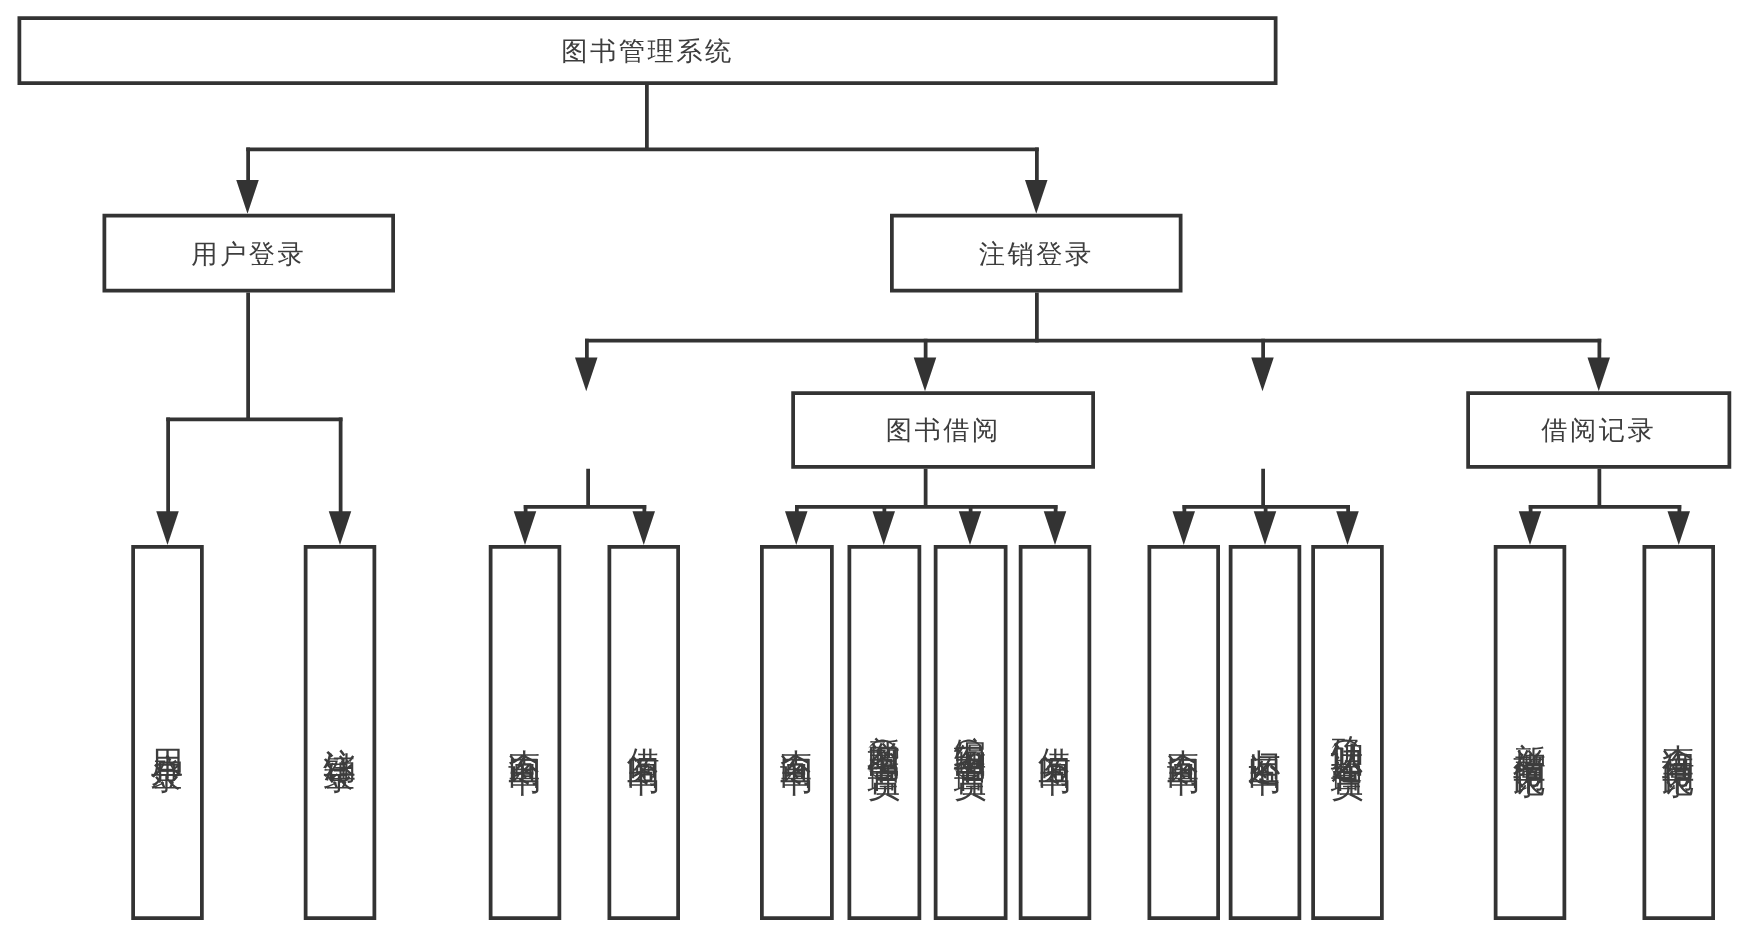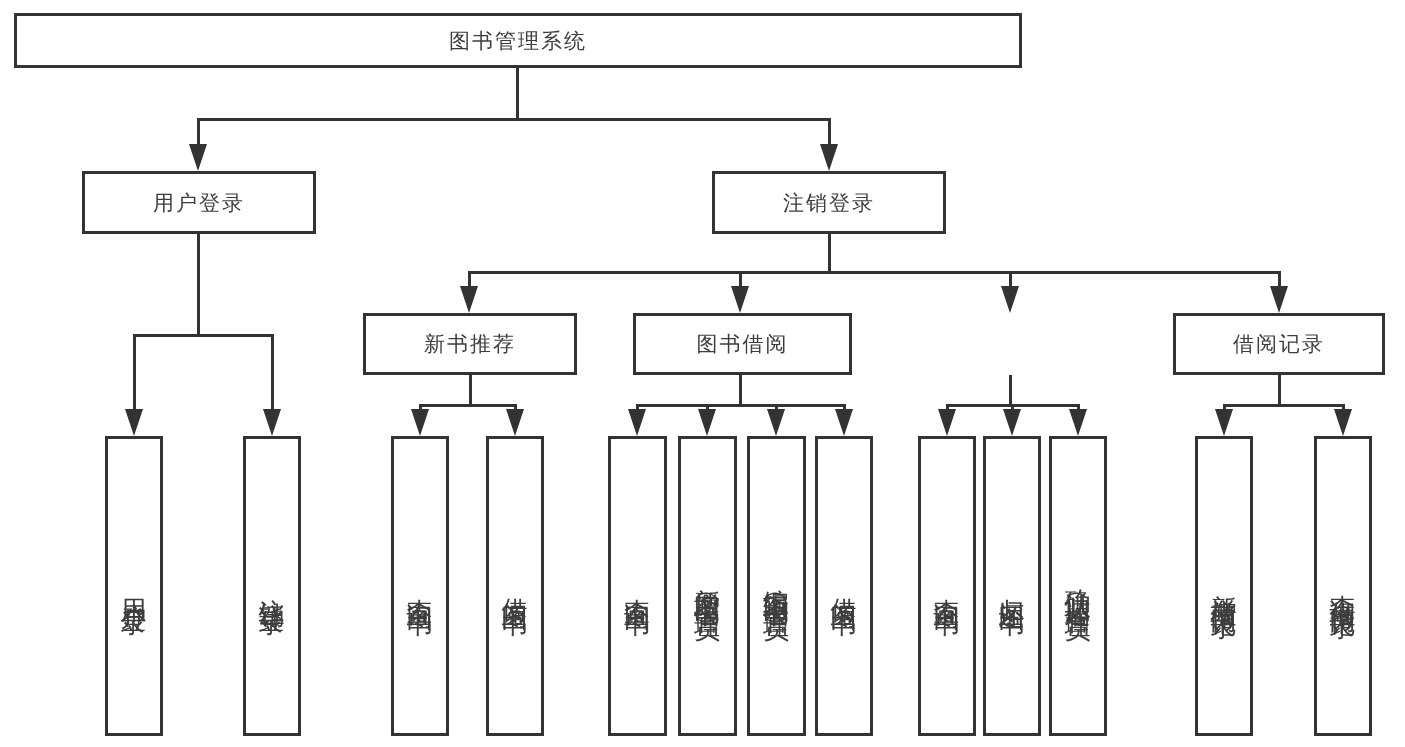--- a/index.html
+++ b/index.html
@@ -87,24 +87,21 @@
   <div class="hline" style="left:468px;top:271px;width:813px;"></div>
   <div class="vline" style="left:468px;top:271px;height:20px;"></div>
   <div class="vline" style="left:739px;top:271px;height:20px;"></div>
   <div class="vline" style="left:1009px;top:271px;height:20px;"></div>
   <div class="vline" style="left:1278px;top:271px;height:20px;"></div>
   <div class="arrow" style="left:460px;top:286px;"></div>
   <div class="arrow" style="left:731px;top:286px;"></div>
   <div class="arrow" style="left:1001px;top:286px;"></div>
   <div class="arrow" style="left:1270px;top:286px;"></div>
 
-  <div class="node h-node" style="left:363px;top:313px;width:214px;height:62px;">
-    <span>新书推荐</span>
-  </div>
-  <div class="node h-node" style="left:633px;top:313px;width:219px;height:62px;">
+  <div class="node h-node" style="left:633px;top:313px;width:243px;height:62px;">
     <span>图书借阅</span>
   </div>
   <div class="node h-node" style="left:1173px;top:313px;width:212px;height:62px;">
     <span>借阅记录</span>
   </div>
 
   <div class="vline" style="left:469px;top:375px;height:31px;"></div>
   <div class="hline" style="left:419px;top:404px;width:98px;"></div>
   <div class="vline" style="left:419px;top:404px;height:10px;"></div>
   <div class="vline" style="left:514px;top:404px;height:10px;"></div>

